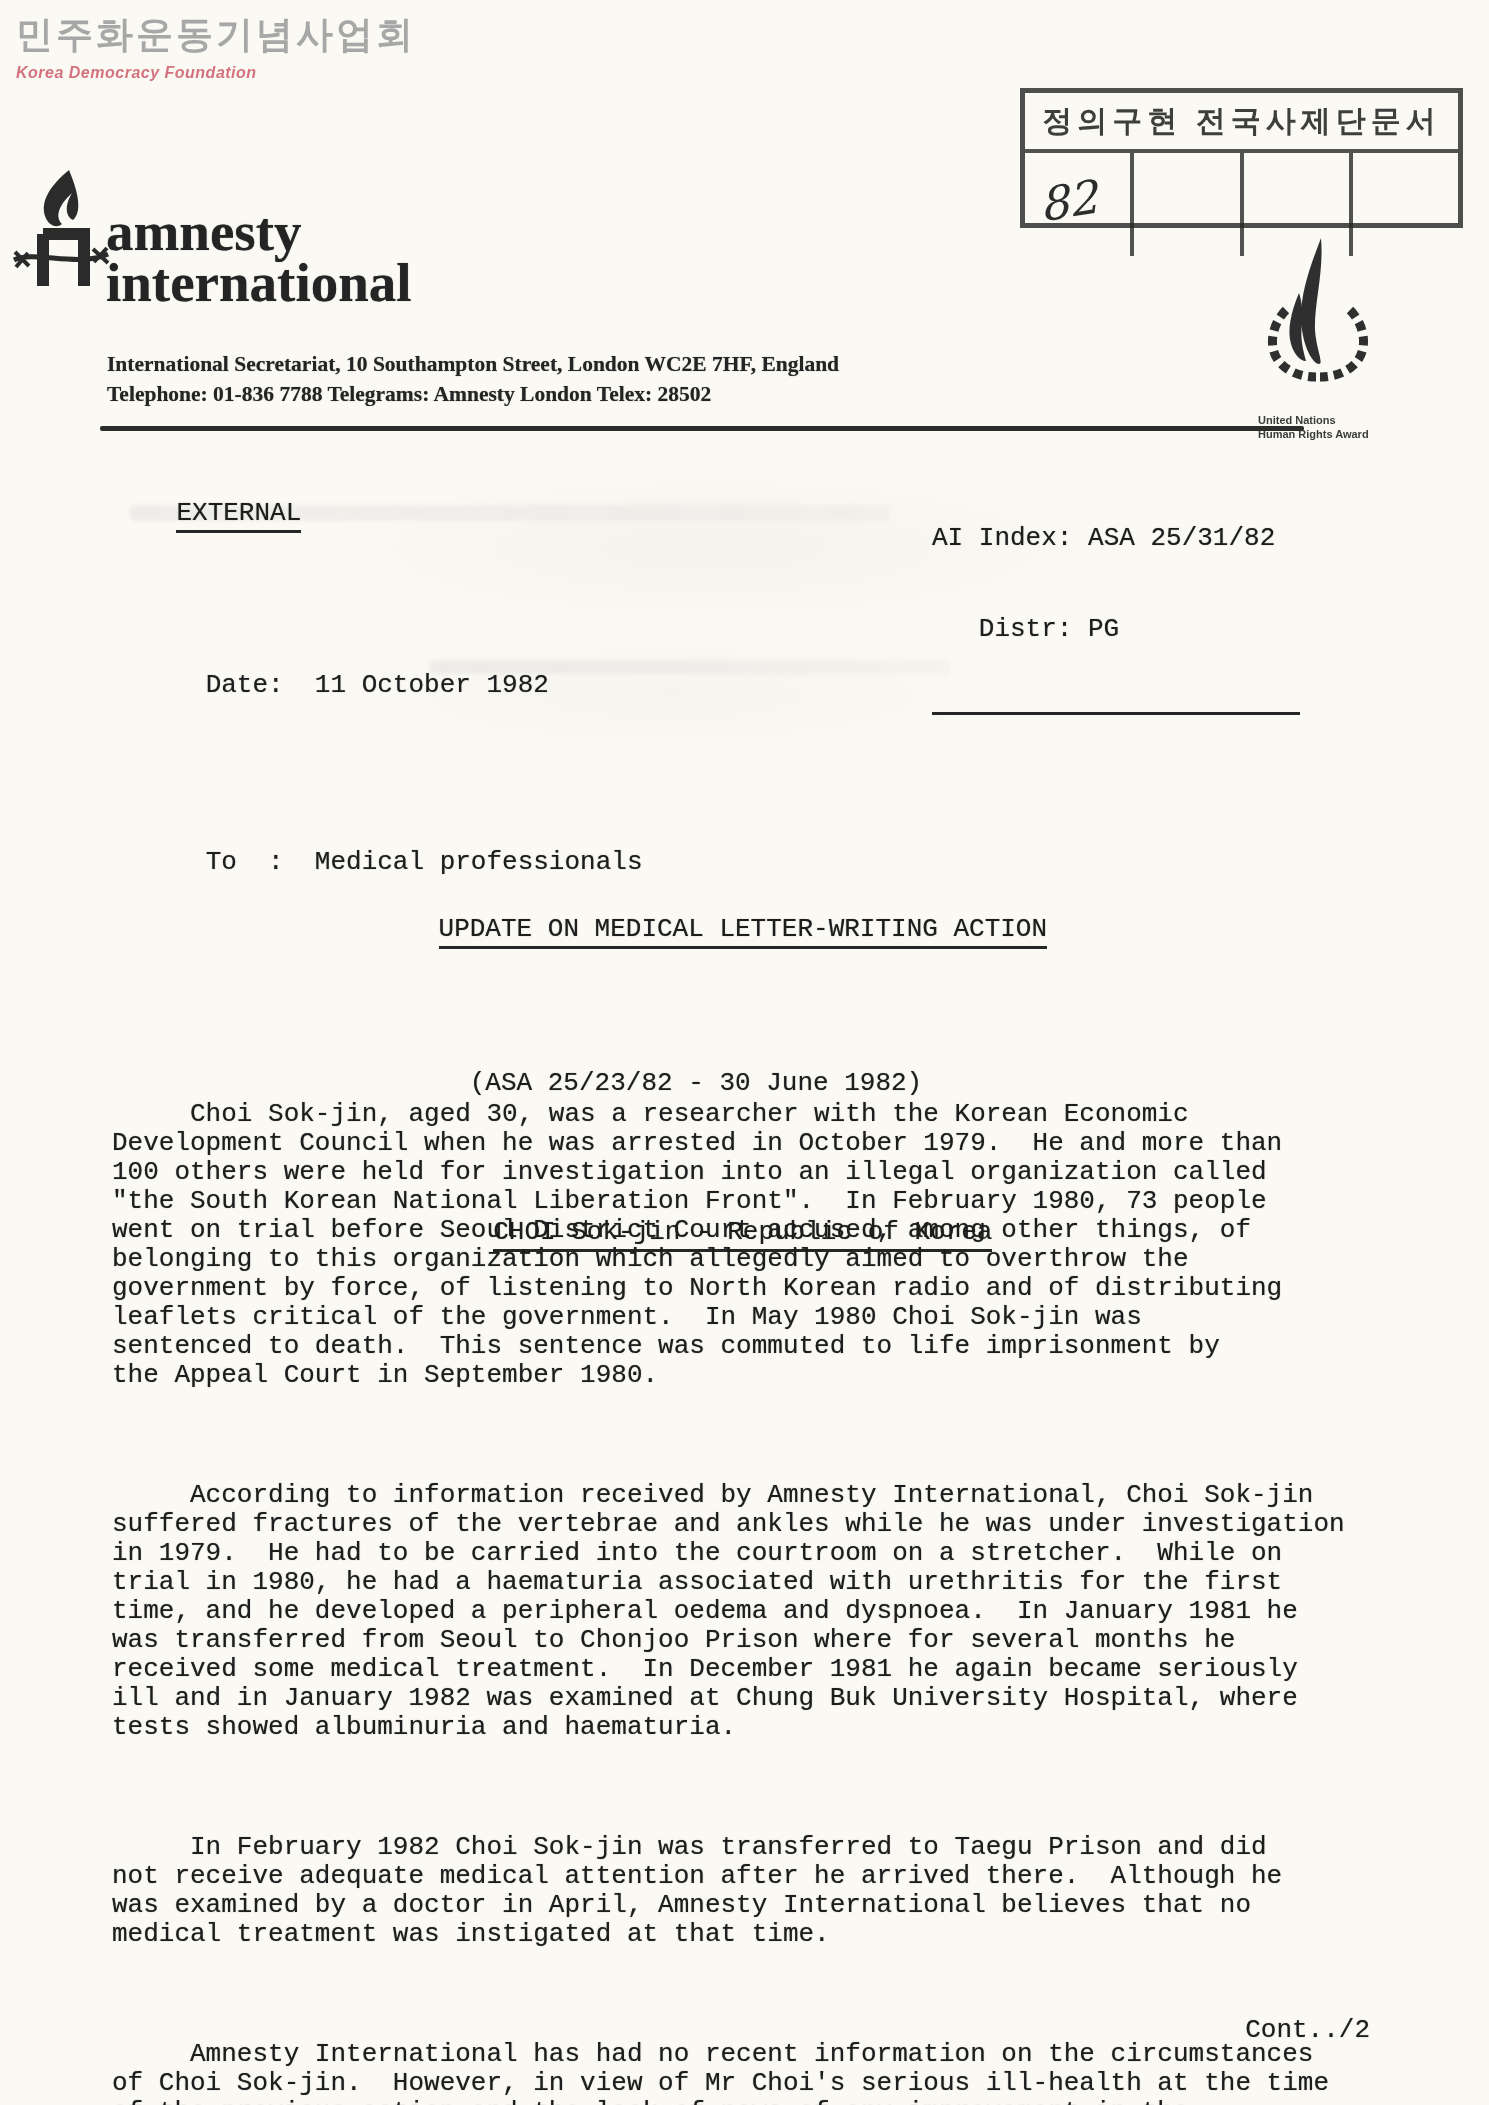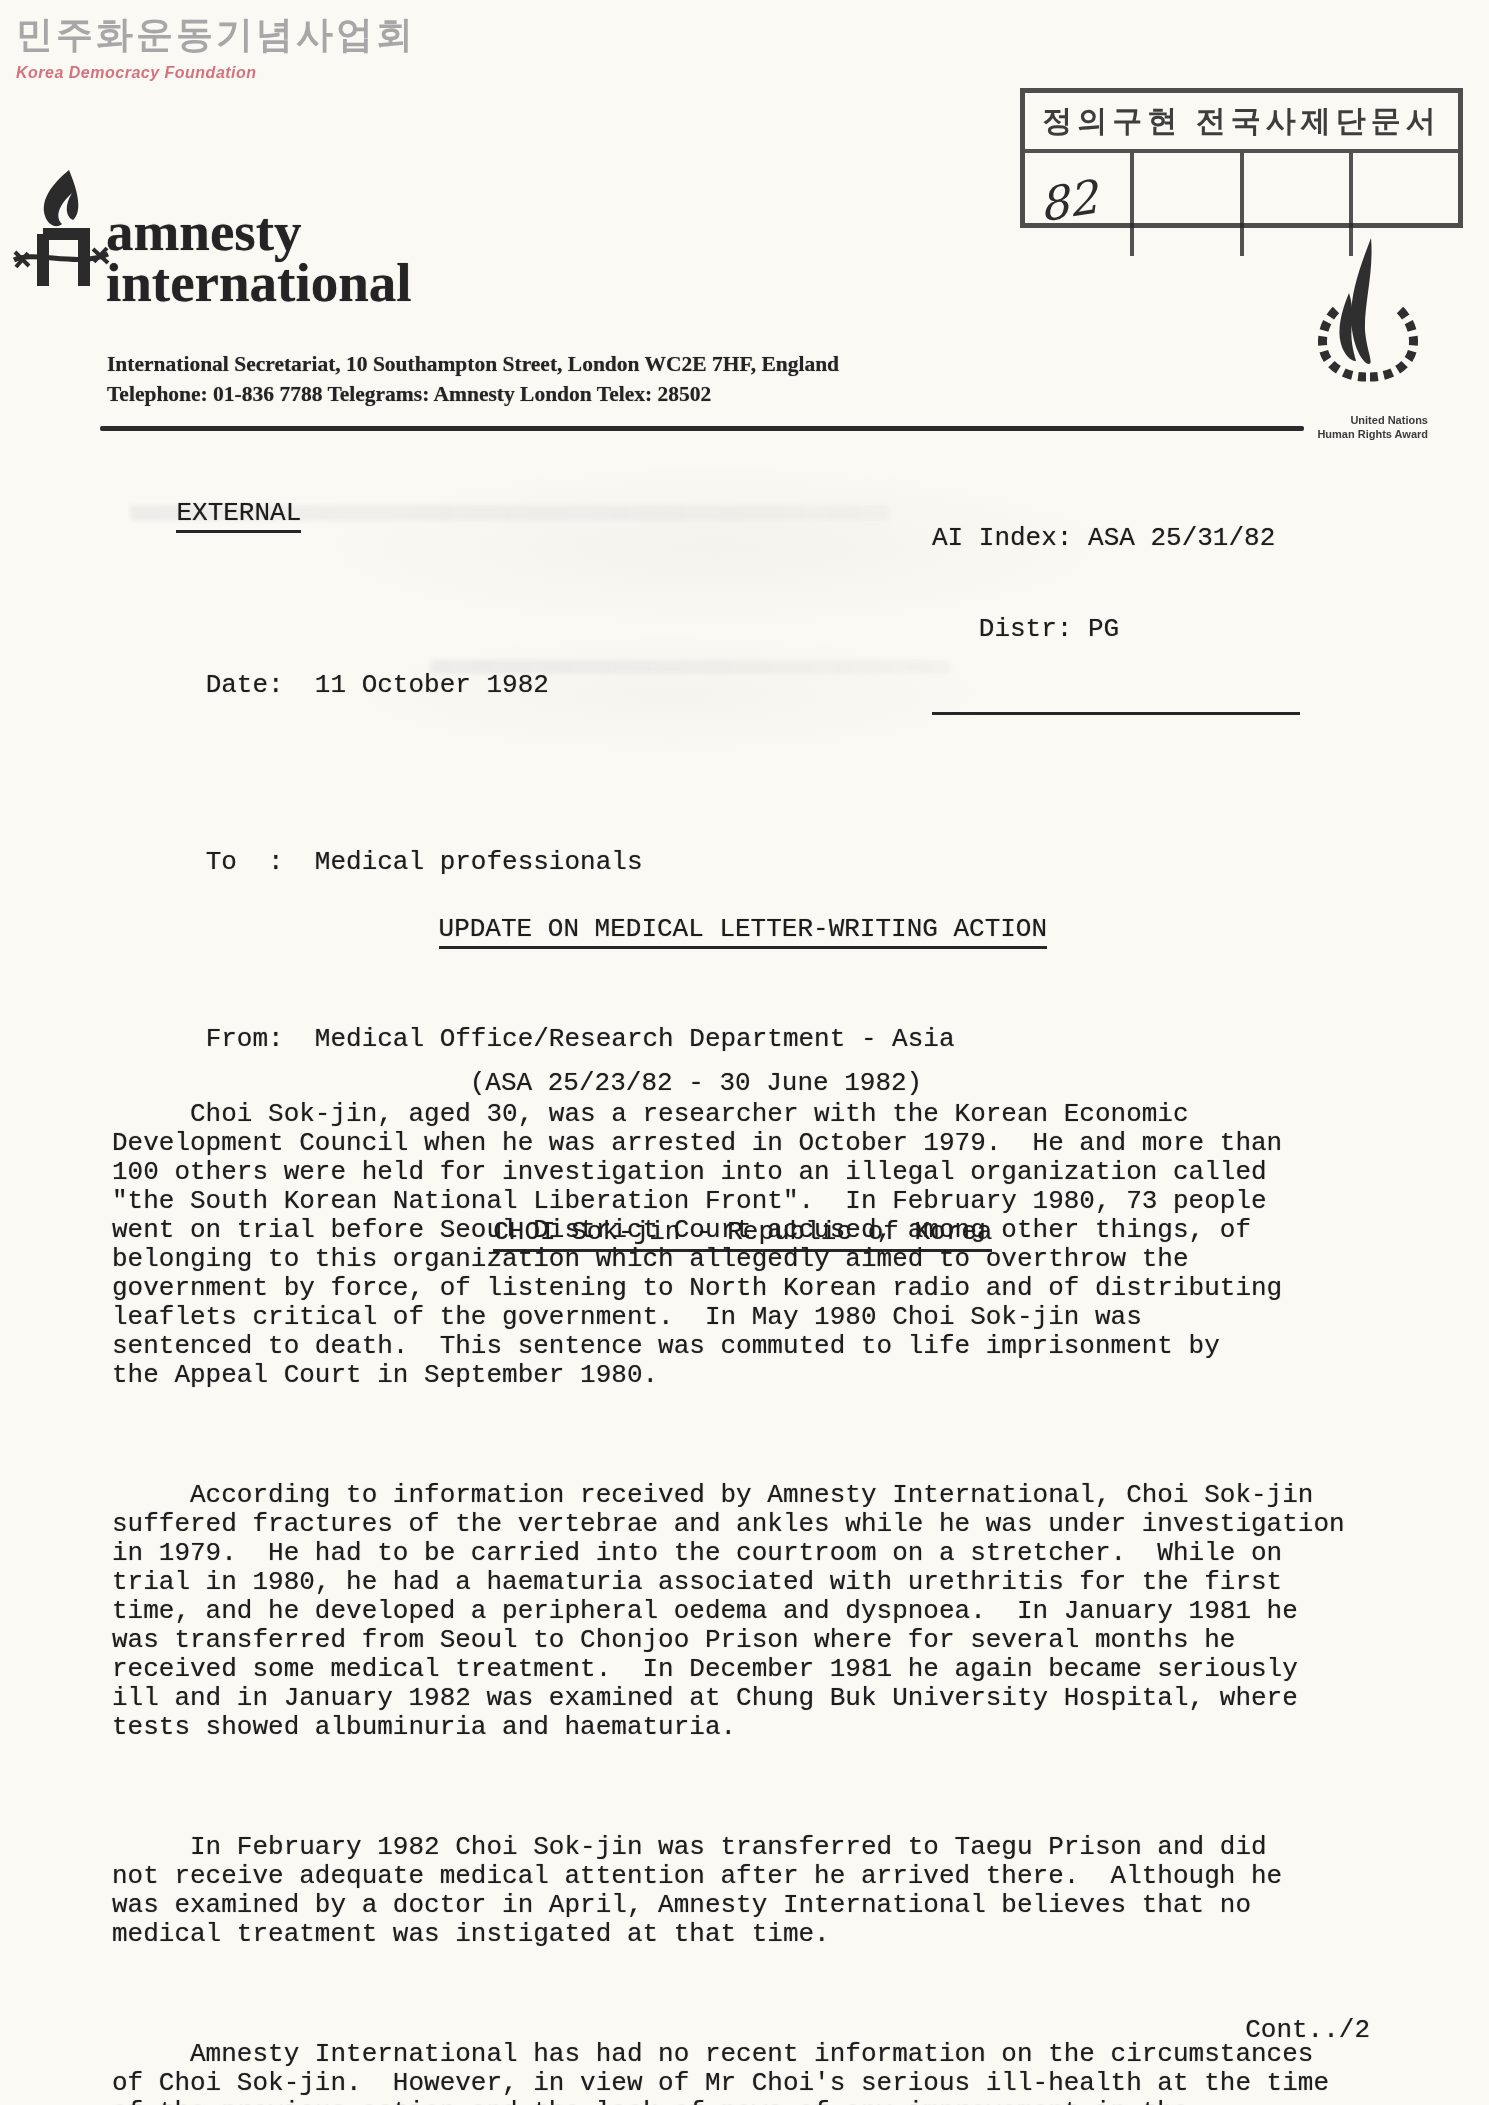--- a/index.html
+++ b/index.html
@@ -68,21 +68,21 @@
     text-shadow:0 0 1px rgba(30,30,30,0.6);
   }
   .brand-addr{
     position:absolute;left:107px;top:349px;
     font-family:"Liberation Serif","DejaVu Serif",serif;
     font-weight:700;font-size:21.5px;line-height:30px;color:#242424;
     text-shadow:0 0 1px rgba(30,30,30,0.5);
   }
 
   
-  .un-award{position:absolute;left:1258px;top:238px;width:170px;text-align:right;}
+  .un-award{position:absolute;left:1258px;top:238px;width:170px;text-align:left;}
   .un-award-text{
     font-family:"Liberation Sans","DejaVu Sans",sans-serif;
     font-size:11px;font-weight:700;line-height:14px;color:#3b3b3b;margin-top:2px;
   }
 
   .rule{position:absolute;left:100px;top:426px;width:1204px;height:5px;background:#2c2c2c;border-radius:2px;}
 
   
   .external{position:absolute;left:114px;top:470px;}
   .ai-block{
@@ -172,23 +172,20 @@
     <div>AI Index: ASA 25/31/82</div>
     <div class="ai-distr">Distr: PG</div>
   </div>
 
   <div class="memo tw">
     <div class="memo-row">
       <span class="memo-label">Date:</span><span>11 October 1982</span>
     </div>
     <div class="memo-row">
       <span class="memo-label">To  :</span><span>Medical professionals</span>
-    </div>
-    <div class="memo-row">
-      <span class="memo-label">From:</span><span>Medical Office/Research Department - Asia</span>
     </div>
   </div>
 
   <div class="headings tw">
     <div class="h">
       <span class="u-line">UPDATE ON MEDICAL LETTER-WRITING ACTION</span>
     </div>
     <div class="h">(ASA 25/23/82 - 30 June 1982)</div>
     <div class="h">
       <span class="u-line">CHOI Sok-jin - Republic of Korea</span>

